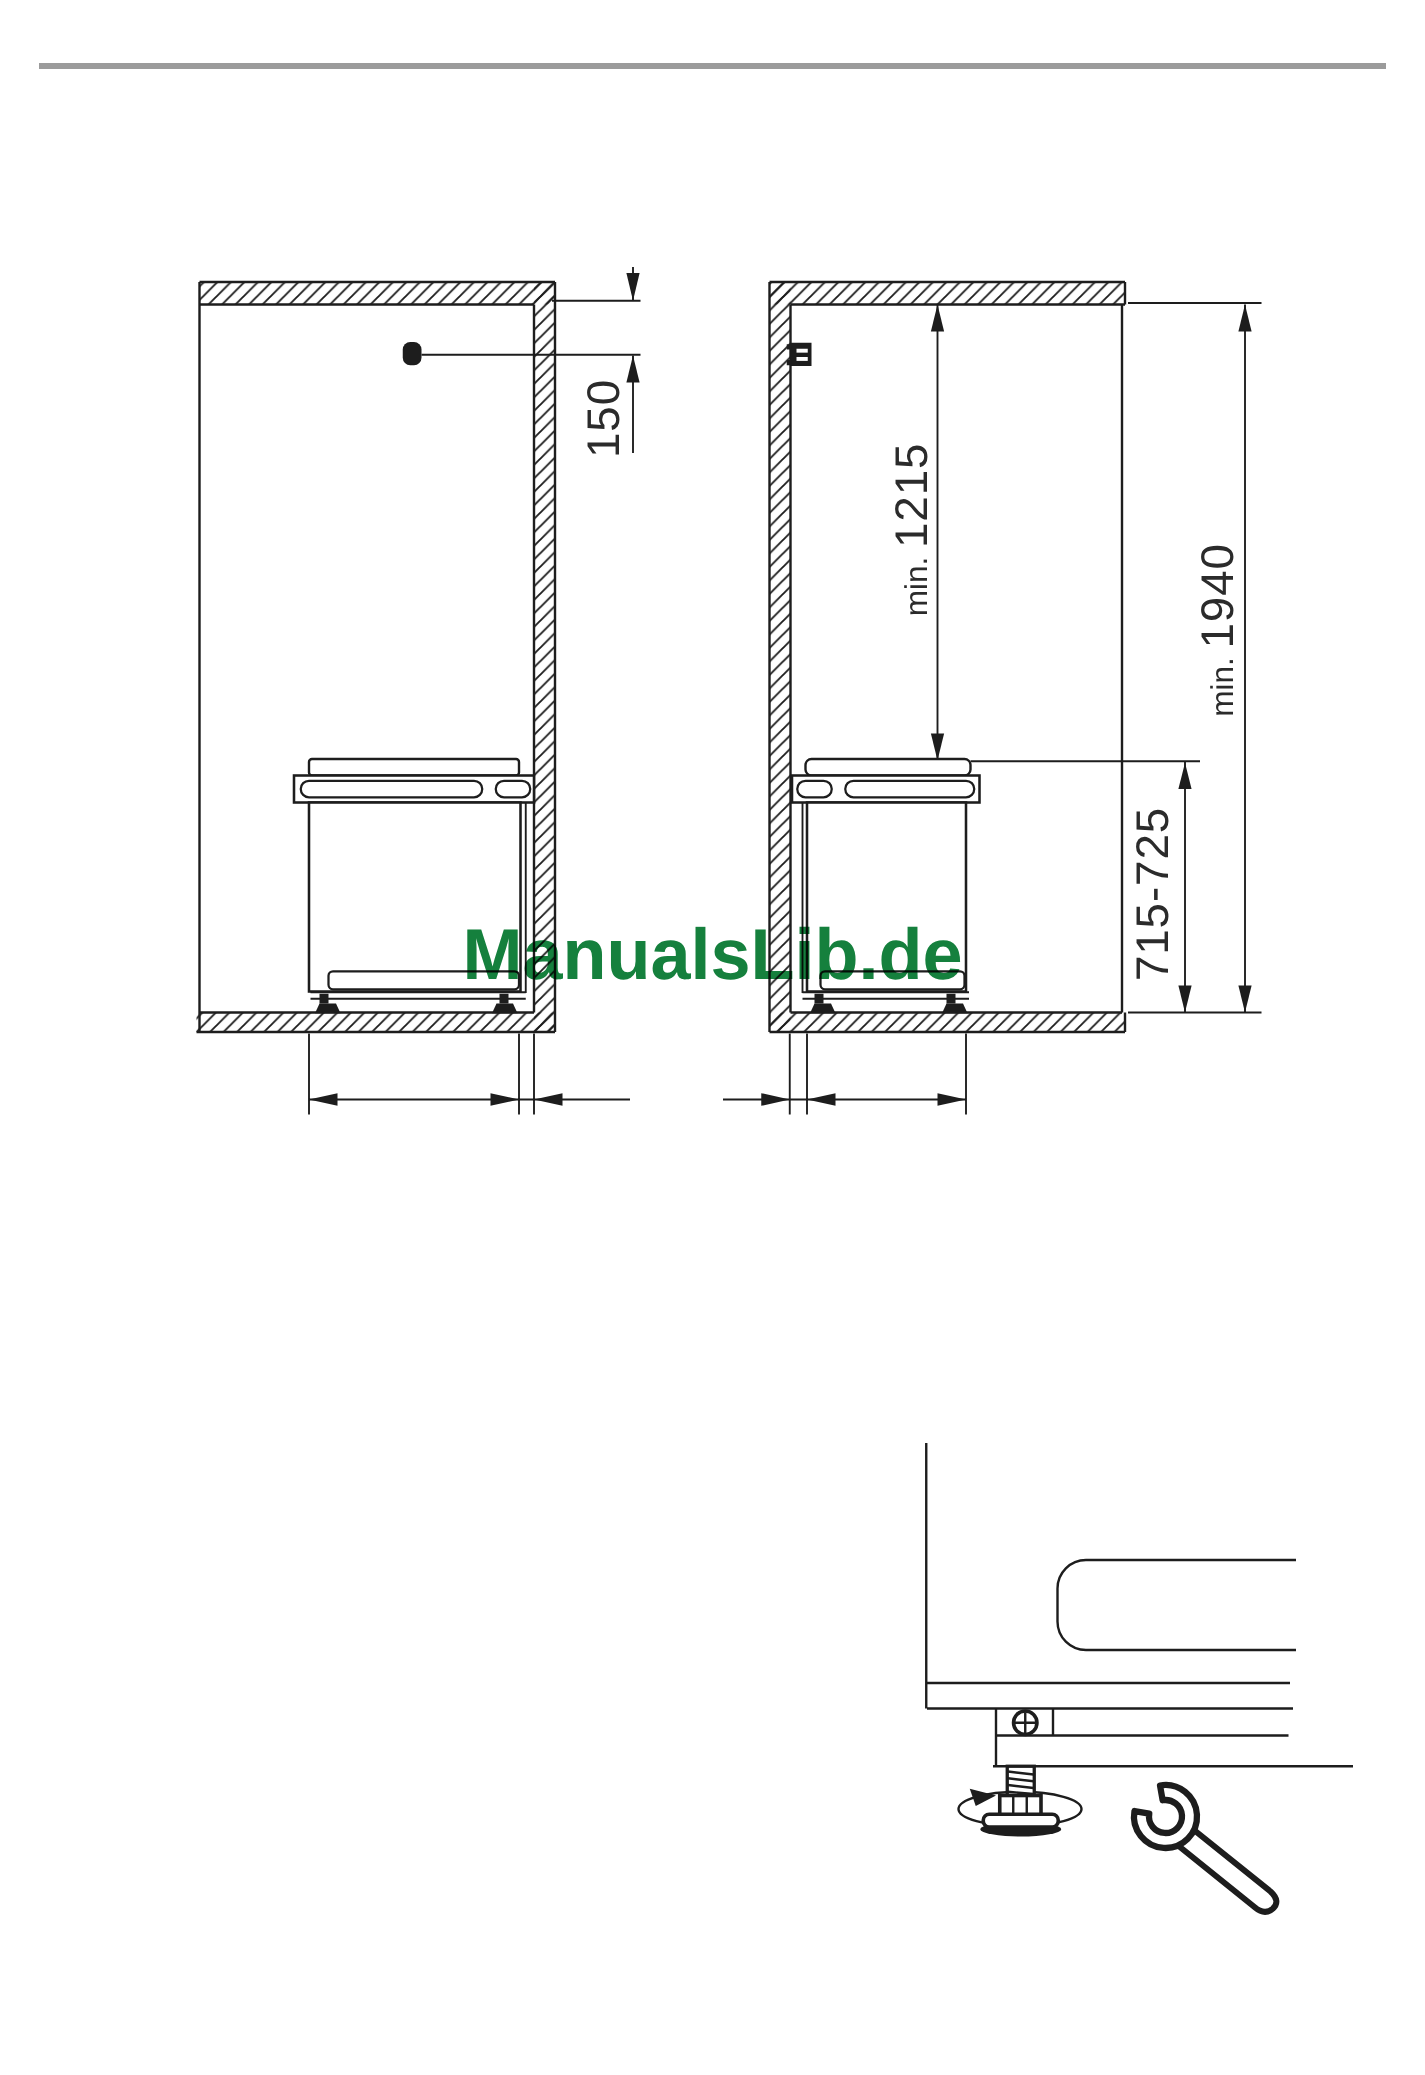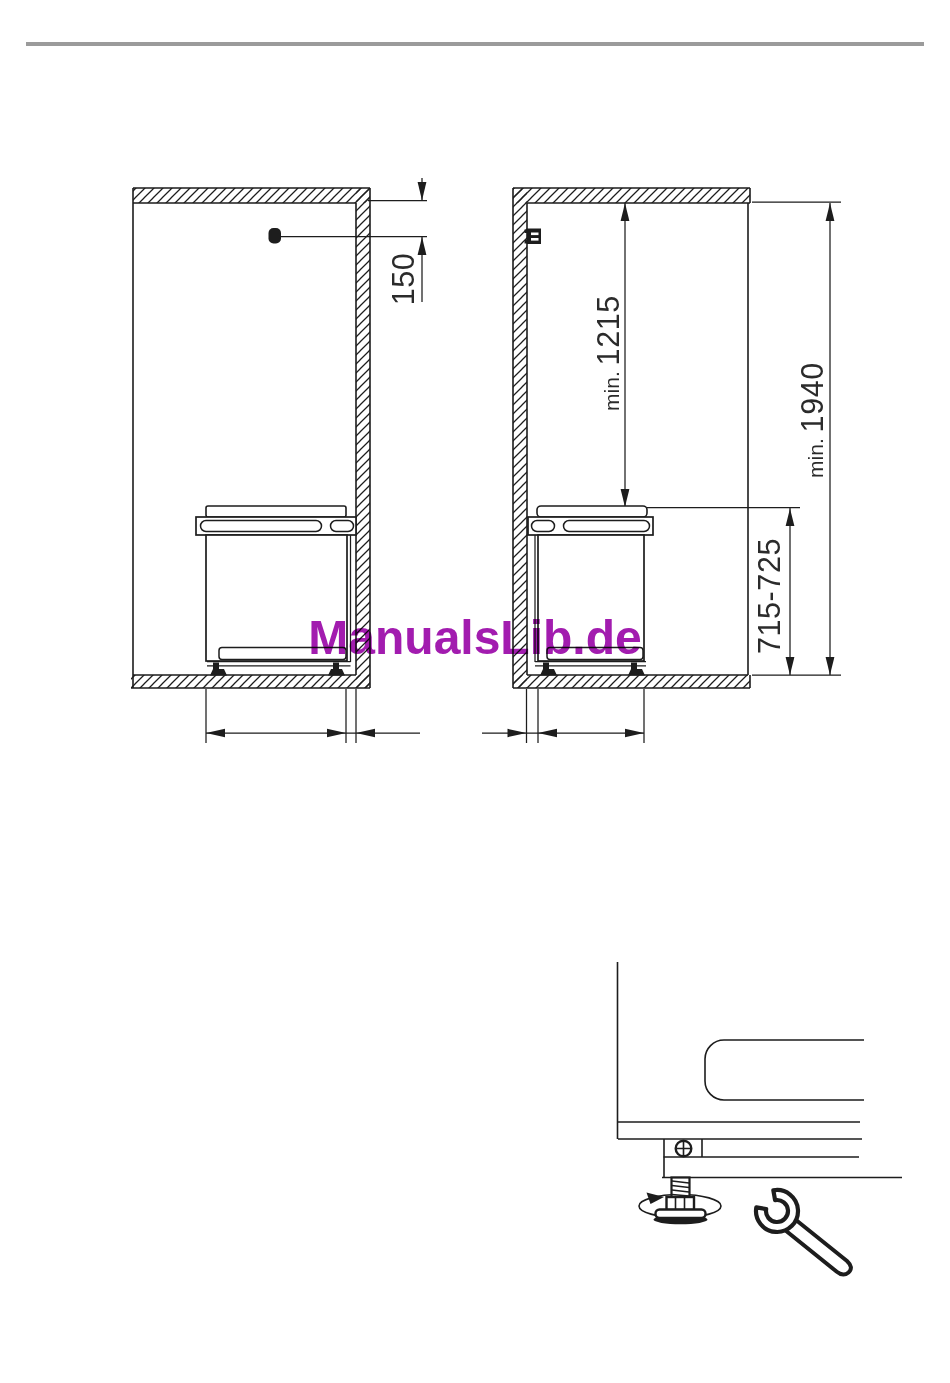--- a/index.html
+++ b/index.html
@@ -180,15 +180,15 @@
   </div>
 
   <div class="dim-label" style="left:812px;top:420px;">
     <span class="dim-prefix">min. </span><span class="dim-value">1940</span>
   </div>
 
   <div class="dim-label" style="left:769px;top:596px;">
     <span class="dim-prefix"></span><span class="dim-value">715-725</span>
   </div>
 
-  <div class="watermark" style="color: #a21caf;">ManualsLib.de</div>
+  <div class="watermark" style="color: #15803d;">ManualsLib.de</div>
 
 </div>
 
 </body></html>

